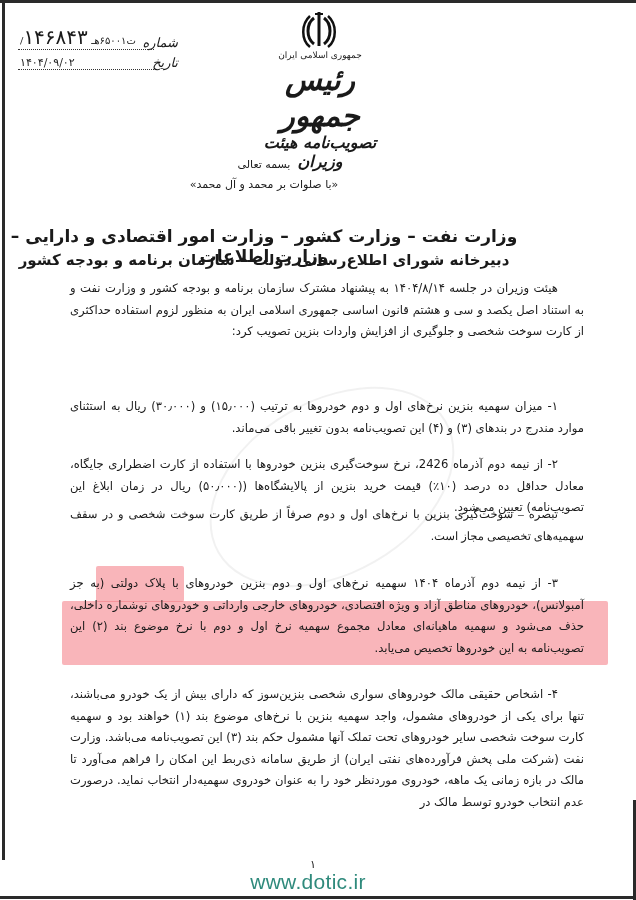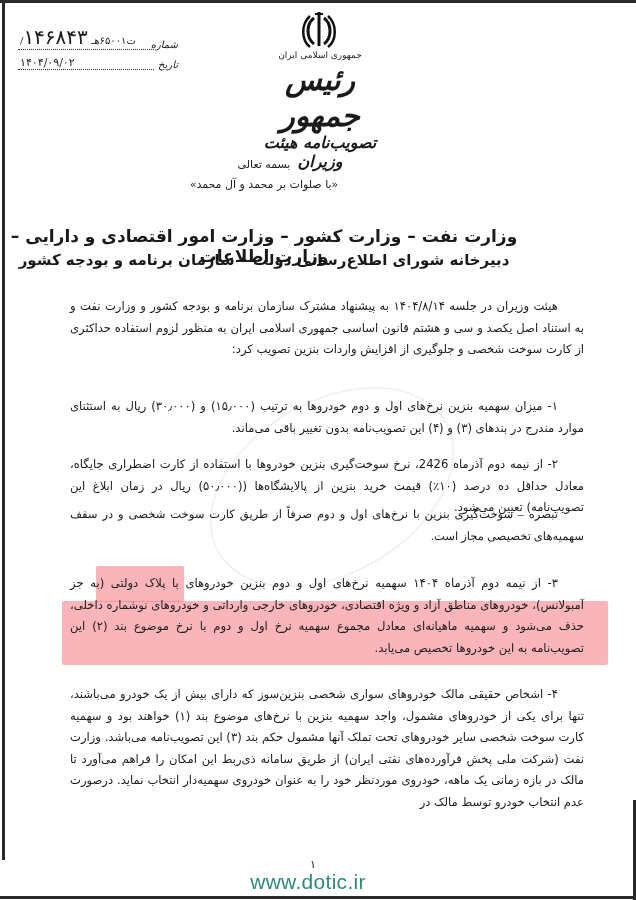--- a/index.html
+++ b/index.html
@@ -11,21 +11,21 @@
     .border-bottom { position: absolute; left: 0; bottom: 1px; width: 636px; height: 3px; background: #2a2a2a; }
 
     .emblem { position: absolute; left: 302px; top: 10px; width: 34px; height: 40px; }
     .emblem svg { width: 34px; height: 40px; }
     .hdr-small { position: absolute; left: 260px; top: 50px; width: 120px; text-align: center; font-family: "DejaVu Serif", serif; font-size: 9px; }
     .hdr-big { position: absolute; left: 240px; top: 62px; width: 160px; text-align: center; font-family: "DejaVu Serif", serif; font-size: 30px; font-weight: bold; font-style: italic; line-height: 36px; }
     .hdr-sub { position: absolute; left: 240px; top: 104px; width: 160px; text-align: center; font-family: "DejaVu Serif", serif; font-size: 16px; font-weight: bold; font-style: italic; margin-top: 29px; }
 
     .meta { position: absolute; left: 18px; top: 30px; width: 160px; direction: rtl; font-family: "DejaVu Serif", serif; }
     .meta-row { display: flex; align-items: flex-end; gap: 4px; height: 20px; }
-    .meta-label { font-size: 10px; font-style: italic; width: 20px; }
+    .meta-label { font-size: 13px; font-style: italic; width: 20px; }
     .meta-val { border-bottom: 1px dotted #333; flex: 1; font-size: 11px; direction: ltr; text-align: left; padding-left: 2px; }
     .meta-num { font-size: 20px; letter-spacing: 1px; }
 
     .doc { position: absolute; left: 70px; right: 52px; direction: rtl; text-align: justify; font-size: 11.6px; line-height: 21.5px; }
     .center { position: absolute; left: 0; width: 528px; text-align: center; direction: rtl; }
 
     .bismillah { top: 158px; font-size: 11px; }
     .salawat { top: 178px; font-size: 11px; }
     .addr1 { top: 226px; font-size: 17px; font-weight: bold; }
     .addr2 { top: 251px; font-size: 15px; font-weight: bold; }
@@ -78,21 +78,21 @@
 
   <div class="center bismillah">بسمه تعالی</div>
   <div class="center salawat">«با صلوات بر محمد و آل محمد»</div>
 
   <div class="center addr1">وزارت نفت – وزارت کشور – وزارت امور اقتصادی و دارایی – وزارت اطلاعات</div>
   <div class="center addr2">دبیرخانه شورای اطلاع‌رسانی دولت – سازمان برنامه و بودجه کشور</div>
 
   <div class="highlight" style="left:96px; top:566px; width:88px; height:36px;"></div>
   <div class="highlight" style="left:62px; top:601px; width:546px; height:64px;"></div>
 
-  <div class="doc" style="top:296px;">
+  <div class="doc" style="top:278px;">
     <p class="p">هیئت وزیران در جلسه ۱۴۰۴/۸/۱۴ به پیشنهاد مشترک سازمان برنامه و بودجه کشور و وزارت نفت و به استناد اصل یکصد و سی و هشتم قانون اساسی جمهوری اسلامی ایران به منظور لزوم استفاده حداکثری از کارت سوخت شخصی و جلوگیری از افزایش واردات بنزین تصویب کرد:</p>
   </div>
   <div class="doc" style="top:396px;">
     <p class="p">۱- میزان سهمیه بنزین نرخ‌های اول و دوم خودروها به ترتیب (۱۵٫۰۰۰) و (۳۰٫۰۰۰) ریال به استثنای موارد مندرج در بندهای (۳) و (۴) این تصویب‌نامه بدون تغییر باقی می‌ماند.</p>
   </div>
   <div class="doc" style="top:454px;">
     <p class="p">۲- از نیمه دوم آذرماه 2426، نرخ سوخت‌گیری بنزین خودروها با استفاده از کارت اضطراری جایگاه، معادل حداقل ده درصد (۱۰٪) قیمت خرید بنزین از پالایشگاه‌ها ((۵۰٫۰۰۰) ریال در زمان ابلاغ این تصویب‌نامه) تعیین می‌شود.</p>
   </div>
   <div class="doc" style="top:504px;font-family:Liberation Serif, serif;">
     <p class="p">تبصره – سوخت‌گیری بنزین با نرخ‌های اول و دوم صرفاً از طریق کارت سوخت شخصی و در سقف سهمیه‌های تخصیصی مجاز است.</p>

